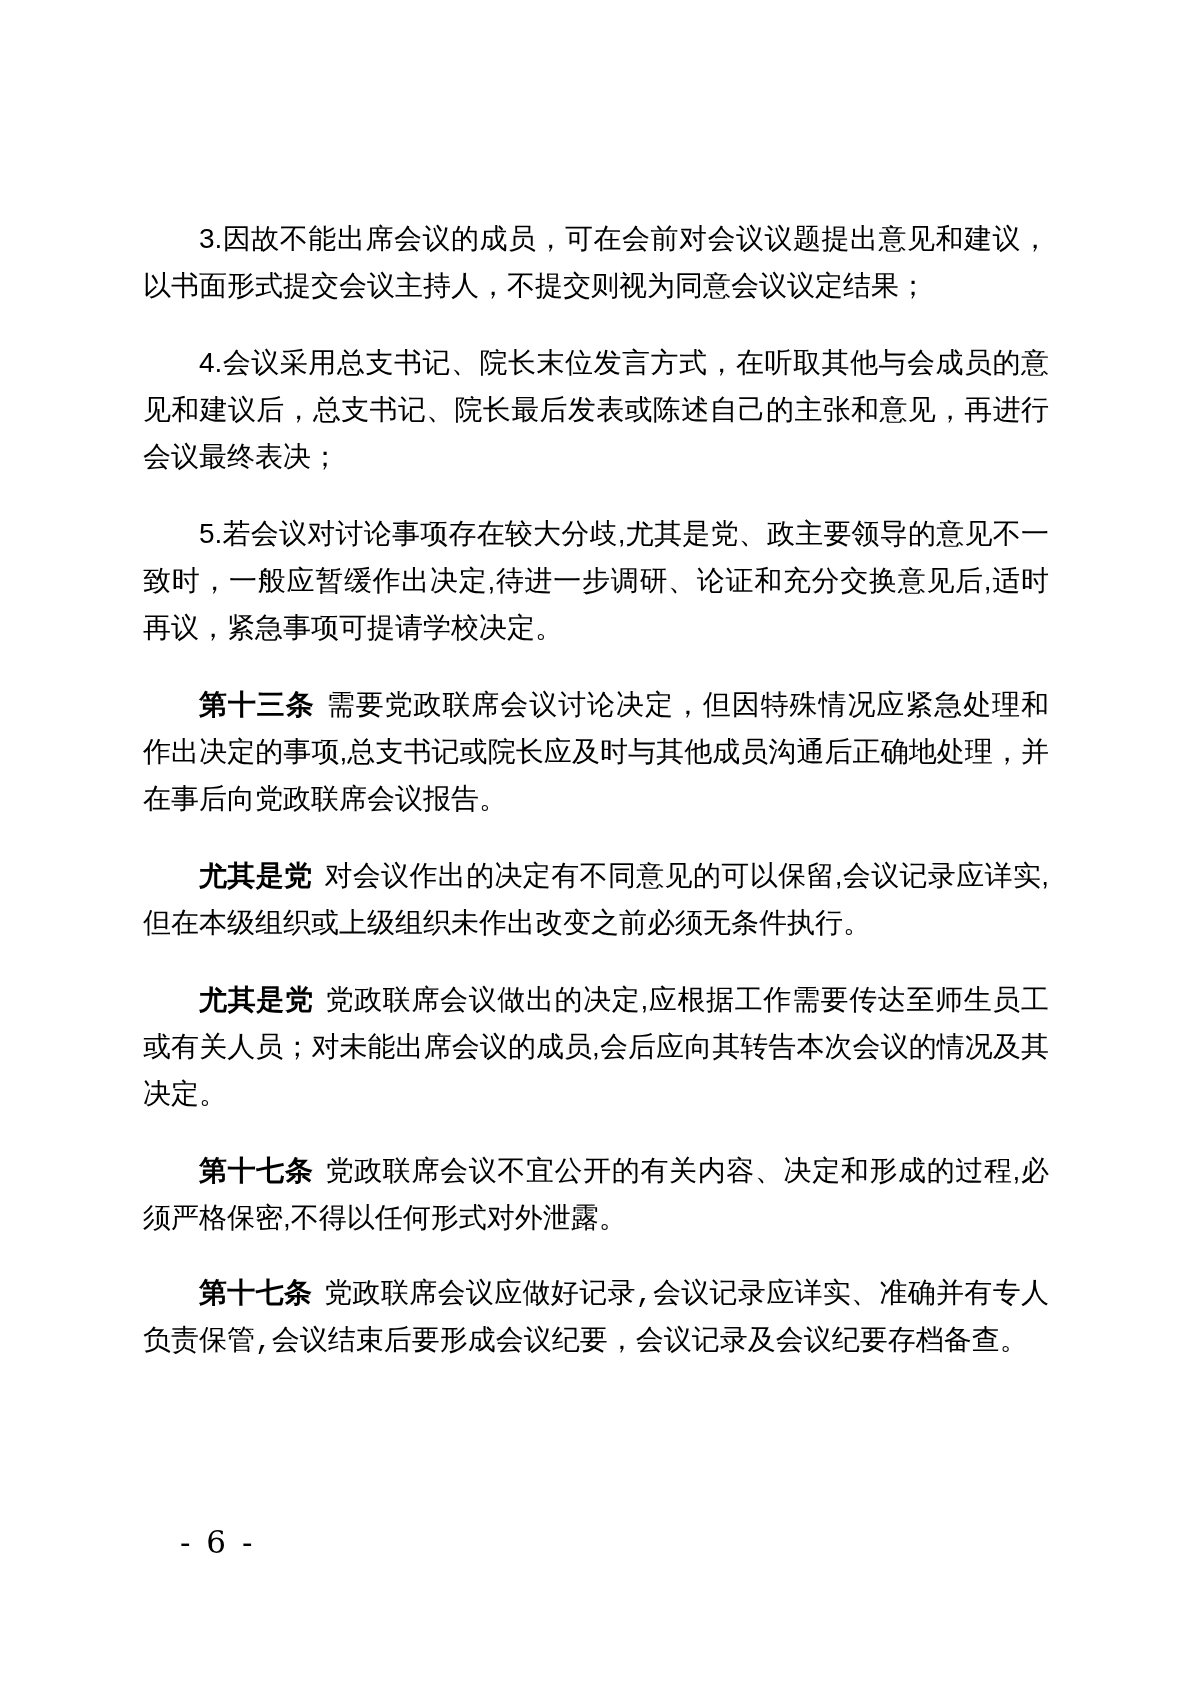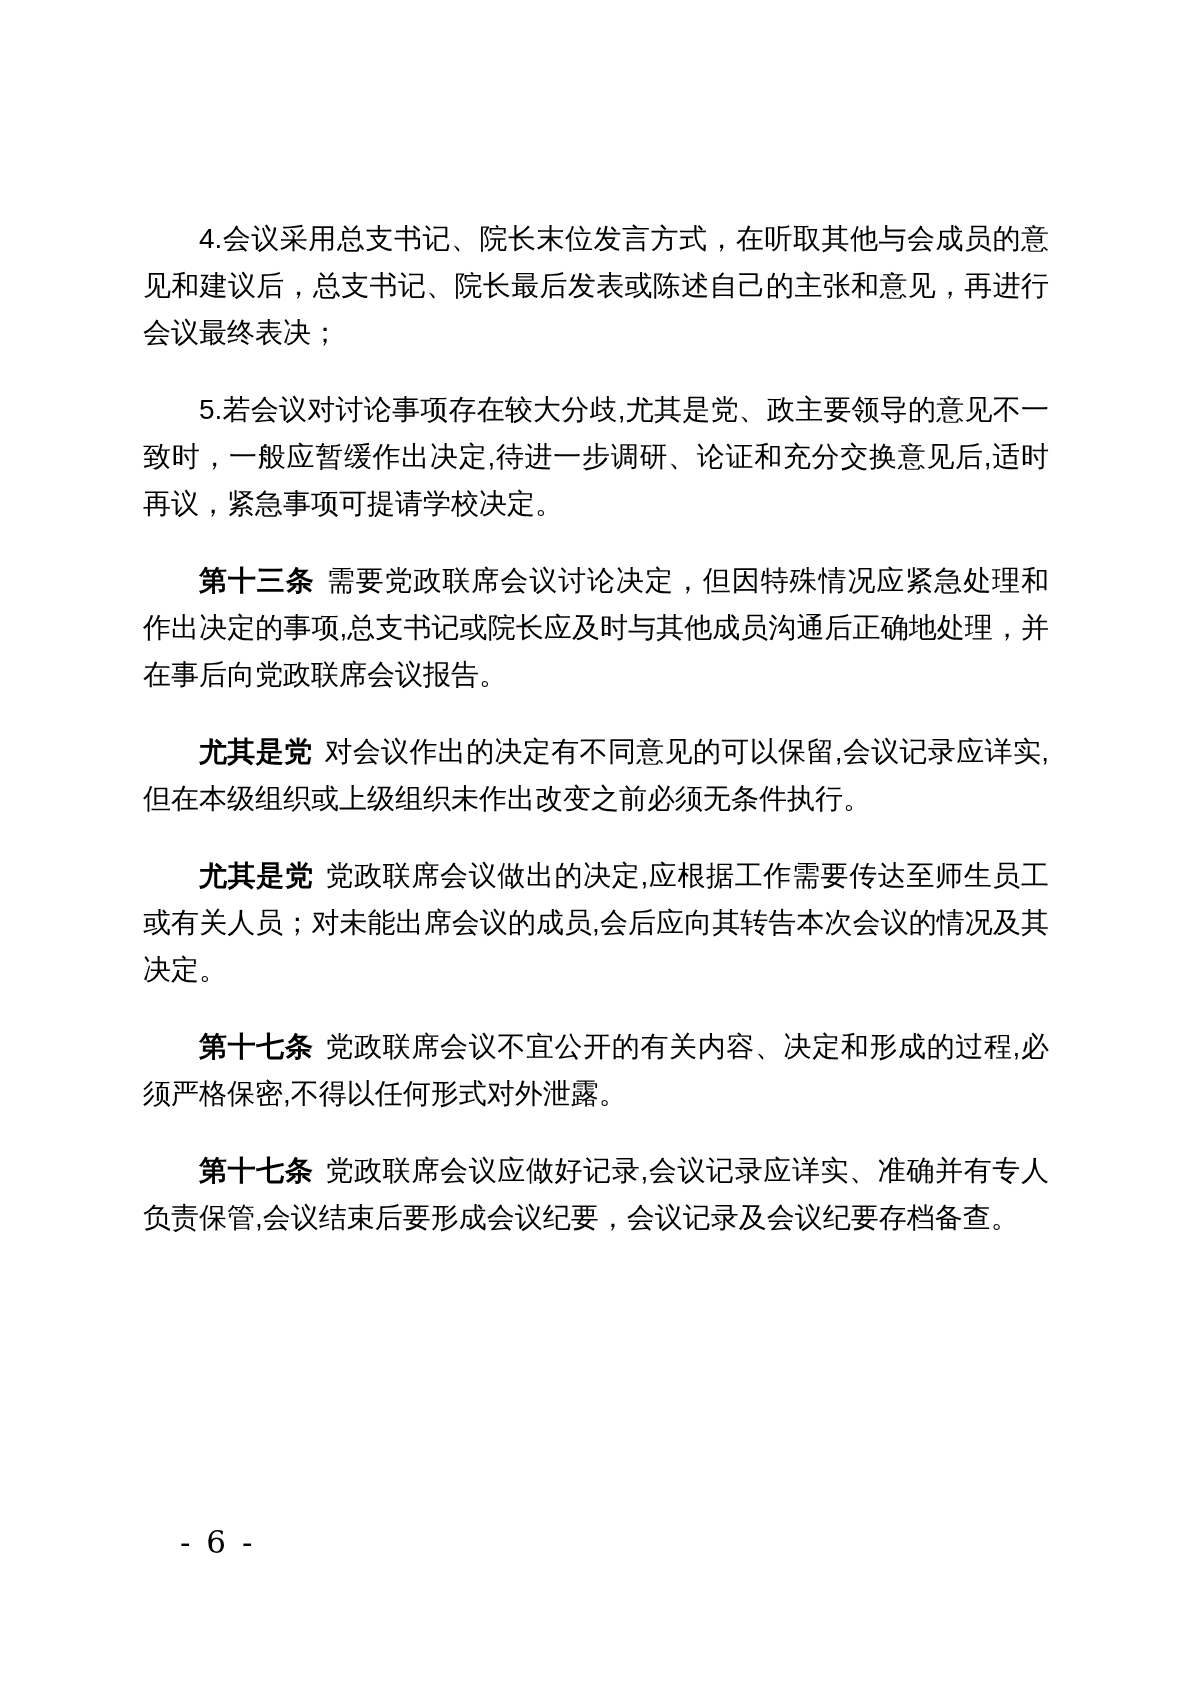--- a/index.html
+++ b/index.html
@@ -27,40 +27,42 @@
     font-size: 28px;
     line-height: 47px;
     text-indent: 2em;
     text-align: justify;
     text-justify: inter-character;
     letter-spacing: 0;
     color: #000000;
   }
   .content p:last-child {
     margin-bottom: 12px;
+    font-family: Liberation Mono, monospace;
   }
   .article-label {
     font-weight: 700;
     margin-right: 12px;
   }
   .footer {
     position: absolute;
     left: 180px;
     top: 1524px;
     font-family: "DejaVu Serif", "Liberation Serif", serif;
     font-size: 31px;
     letter-spacing: 3px;
     color: #000000;
   }
 </style>
 </head>
 <body>
 
 <div class="page">
   <div class="content">
+  <p><span>3.因故不能出席会议的成员，可在会前对会议议题提出意见和建议，以书面形式提交会议主持人，不提交则视为同意会议议定结果；</span></p>
 
   <p><span>4.会议采用总支书记、院长末位发言方式，在听取其他与会成员的意见和建议后，总支书记、院长最后发表或陈述自己的主张和意见，再进行会议最终表决；</span></p>
 
   <p><span>5.若会议对讨论事项存在较大分歧,尤其是党、政主要领导的意见不一致时，一般应暂缓作出决定,待进一步调研、论证和充分交换意见后,适时再议，紧急事项可提请学校决定。</span></p>
 
   <p><b class="article-label">第十三条</b><span>需要党政联席会议讨论决定，但因特殊情况应紧急处理和作出决定的事项,总支书记或院长应及时与其他成员沟通后正确地处理，并在事后向党政联席会议报告。</span></p>
 
   <p><b class="article-label">尤其是党</b><span>对会议作出的决定有不同意见的可以保留,会议记录应详实,但在本级组织或上级组织未作出改变之前必须无条件执行。</span></p>
 
   <p><b class="article-label">尤其是党</b><span>党政联席会议做出的决定,应根据工作需要传达至师生员工或有关人员；对未能出席会议的成员,会后应向其转告本次会议的情况及其决定。</span></p>

